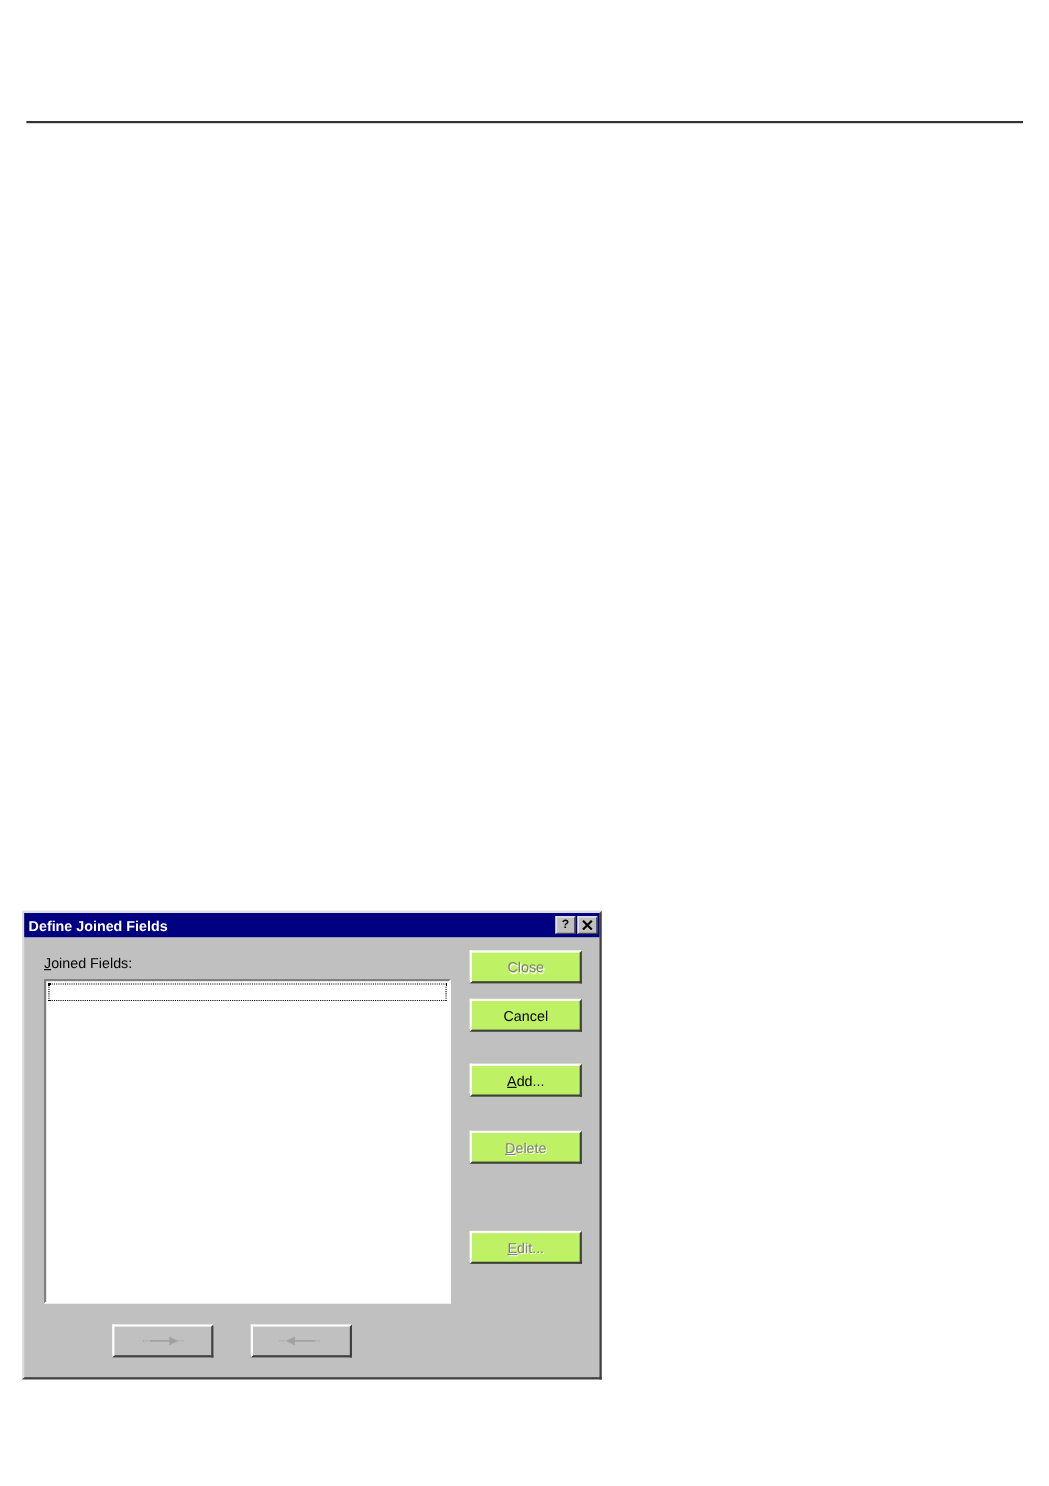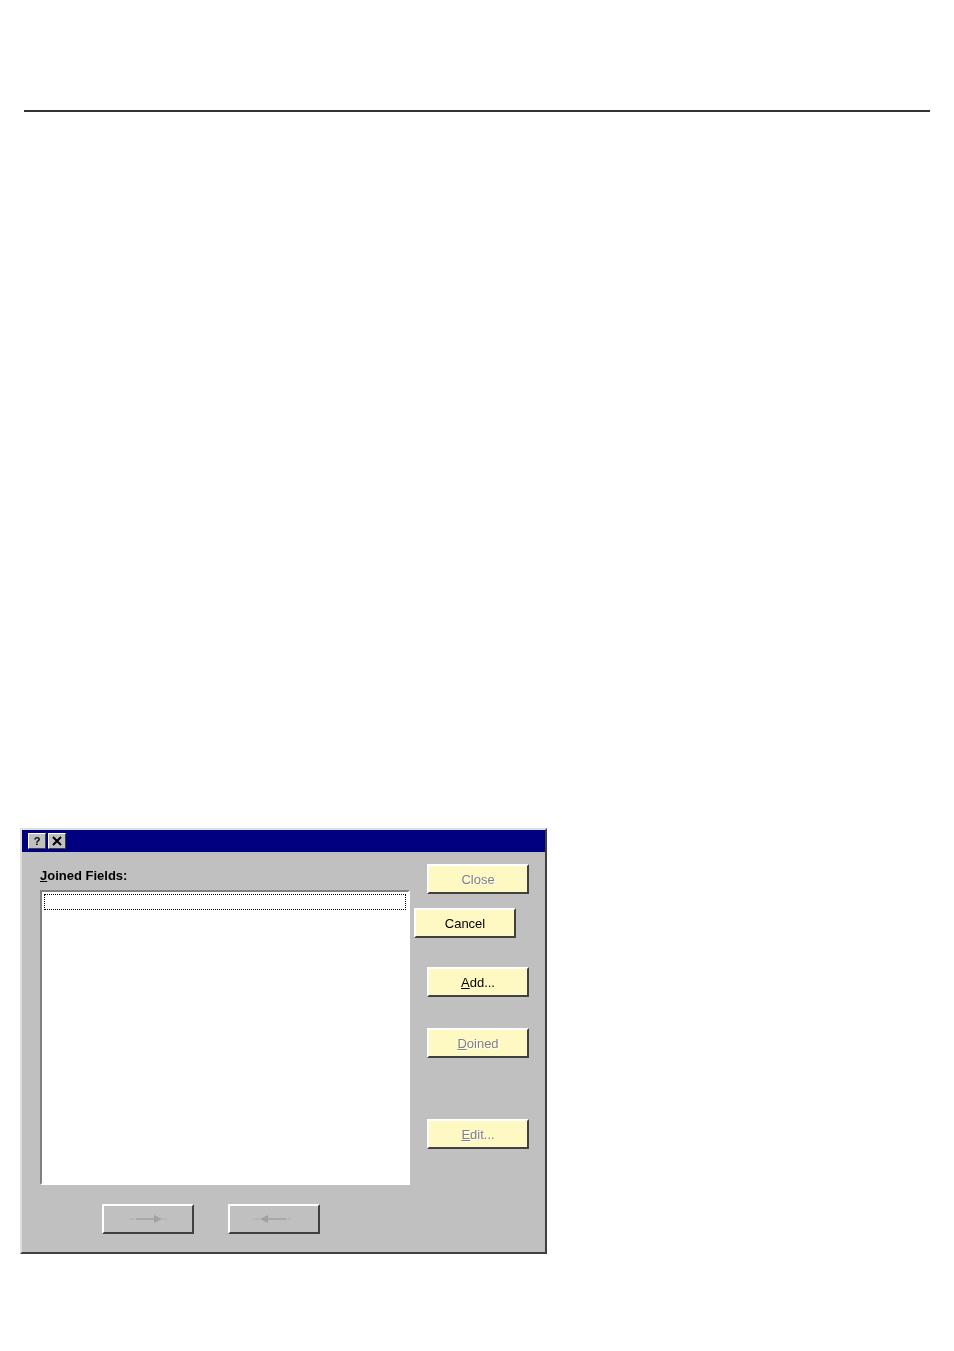--- a/index.html
+++ b/index.html
@@ -73,21 +73,20 @@
       position: relative;
       padding: 12px 14px 18px 14px;
       height: 400px;
     }
     .field-label {
       position: absolute;
       top: 16px;
       left: 18px;
       font-size: 13px;
       color: #000;
-      font-weight: bold;
     }
     .field-label .underline {
       text-decoration: underline;
     }
     .listbox {
       position: absolute;
       top: 38px;
       left: 18px;
       width: 370px;
       height: 295px;
@@ -101,41 +100,41 @@
       position: absolute;
       top: 2px;
       left: 2px;
       right: 2px;
       height: 16px;
       border: 1px dotted #000;
     }
     .btn {
       width: 102px;
       height: 30px;
-      background: #fef9c3;
+      background: #bef264;
       border-top: 2px solid #ffffff;
       border-left: 2px solid #ffffff;
       border-right: 2px solid #404040;
       border-bottom: 2px solid #404040;
       font-size: 13px;
       font-family: inherit;
       display: flex;
       align-items: center;
       justify-content: center;
       cursor: default;
     }
     .btn.disabled {
       color: #808080;
       text-shadow: 1px 1px 0 #ffffff;
     }
     .btn .underline {
       text-decoration: underline;
     }
     .btn-close { position: absolute; top: 12px; right: 16px; }
-    .btn-cancel { position: absolute; top: 56px; right: 29px; margin-left: 24px; }
+    .btn-cancel { position: absolute; top: 56px; right: 16px; margin-left: 24px; }
     .btn-add { position: absolute; top: 115px; right: 16px; }
     .btn-delete { position: absolute; top: 176px; right: 16px; }
     .btn-edit { position: absolute; top: 222px; right: 16px; margin-top: 45px; }
     .bottom-btns {
       position: absolute;
       bottom: 18px;
       left: 80px;
       display: flex;
       gap: 34px;
     }
@@ -155,20 +154,21 @@
       opacity: 0.55;
     }
   </style>
 </head>
 <body>
 
 <div class="top-rule"></div>
 
 <div class="dialog">
   <div class="titlebar">
+    <span class="title-text">Define Joined Fields</span>
     <div class="titlebar-buttons">
       <div class="title-btn">?</div>
       <div class="title-btn">
         <svg width="10" height="10" viewBox="0 0 10 10">
             <path d="M1 1 L9 9 M9 1 L1 9" stroke="#000" stroke-width="2"></path>
           </svg>
       </div>
     </div>
   </div>
 
@@ -184,21 +184,21 @@
     <div class="btn btn-close disabled">
       <span>Close</span>
     </div>
     <div class="btn btn-cancel">
       <span>Cancel</span>
     </div>
     <div class="btn btn-add">
       <span><span class="underline">A</span><span>dd...</span></span>
     </div>
     <div class="btn btn-delete disabled">
-      <span><span class="underline">D</span><span>oined</span></span>
+      <span><span class="underline">D</span><span>elete</span></span>
     </div>
     <div class="btn btn-edit disabled">
       <span><span class="underline">E</span><span>dit...</span></span>
     </div>
 
     <div class="bottom-btns">
       <div class="icon-btn">
         <svg width="44" height="14" viewBox="0 0 44 14">
           <line x1="4" y1="7" x2="10" y2="7" stroke="#888" stroke-width="1" stroke-dasharray="1,1"></line>
           <line x1="10" y1="7" x2="30" y2="7" stroke="#888" stroke-width="1.5"></line>

